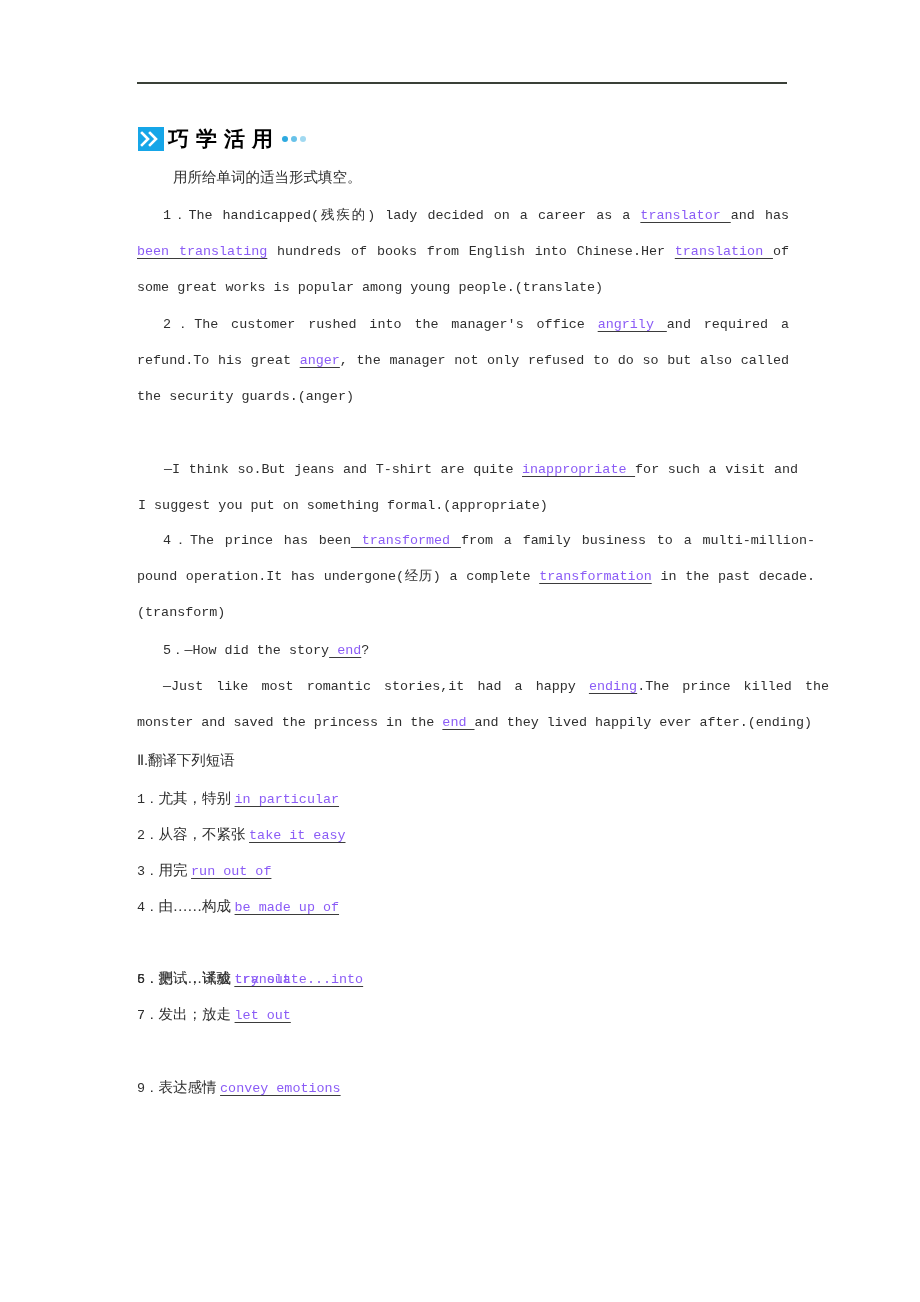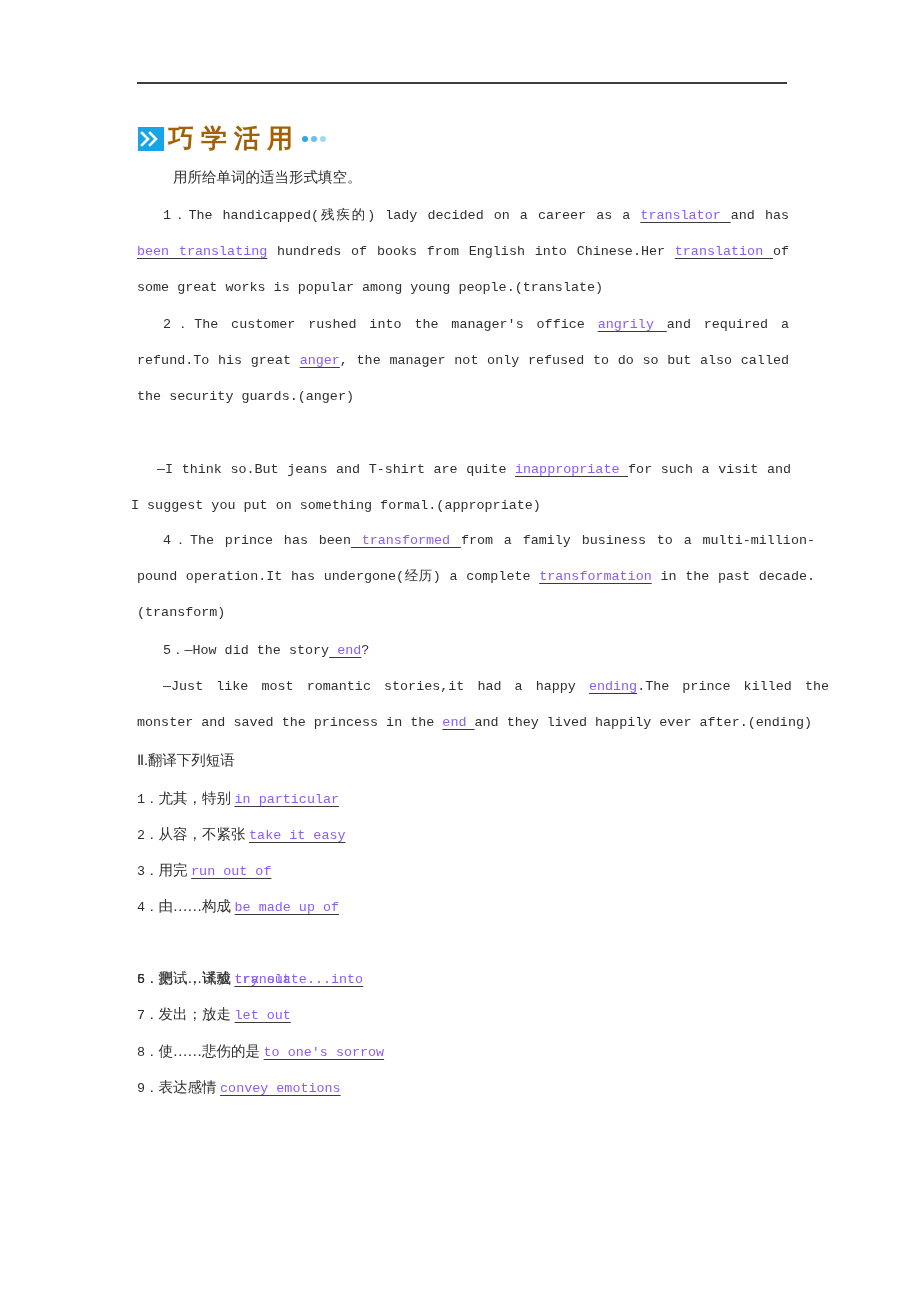--- a/index.html
+++ b/index.html
@@ -49,23 +49,23 @@
     background: #16a6e8;
     display: flex;
     align-items: center;
     justify-content: center;
     flex: 0 0 auto;
   }
   .banner-chevron svg { display: block; }
   .banner-title {
     font-family: "Liberation Serif", serif;
     font-weight: 700;
-    font-size: 26px;
+    font-size: 21px;
     letter-spacing: 7px;
-    color: #a16207;
+    color: #000000;
     margin-left: 4px;
     white-space: nowrap;
     line-height: 24px;
   }
   .banner-dots {
     display: flex;
     align-items: center;
     margin-left: 2px;
     gap: 3px;
   }
@@ -108,21 +108,21 @@
   #instruction-line {
     left: 173px;
     top: 162px;
     width: 640px;
     line-height: 30px;
   }
 
   #q1 { left: 137px; top: 198px; width: 652px; }
   #q2 { left: 137px; top: 307px; width: 652px; }
   #q3a { left: 137px; top: 416px; width: 652px; }
-  #q3b { left: 131px; top: 452px; width: 660px; }
+  #q3b { left: 138px; top: 452px; width: 660px; }
   #q4 { left: 137px; top: 523px; width: 678px; }
   #q5a { left: 137px; top: 633px; width: 660px; }
   #q5b { left: 137px; top: 669px; width: 692px; }
 
   
   #section2-title {
     left: 137px;
     top: 745px;
     line-height: 30px;
     width: 400px;
@@ -179,16 +179,15 @@
 
   <div class="para cn" id="section2-title">Ⅱ.翻译下列短语</div>
 
   <div class="phrase" style="top: 783px;"><span class="num">1．</span><span>尤其，特别 </span><span class="ans">in particular</span></div>
   <div class="phrase" style="top: 819px;"><span class="num">2．</span><span>从容，不紧张 </span><span class="ans">take it easy</span></div>
   <div class="phrase" style="top: 855px;"><span class="num">3．</span><span>用完 </span><span class="ans">run out of</span></div>
   <div class="phrase" style="top: 891px;"><span class="num">4．</span><span>由……构成 </span><span class="ans">be made up of</span></div>
   <div class="phrase" style="top: 963px;"><span class="num">5．</span><span>把……译成 </span><span class="ans">translate...into</span></div>
   <div class="phrase" style="top: 963px;"><span class="num">6．</span><span>测试，试验 </span><span class="ans">try out</span></div>
   <div class="phrase" style="top: 999px;"><span class="num">7．</span><span>发出；放走 </span><span class="ans">let out</span></div>
-  <div class="phrase" style="top: 1036px;"><span class="num">8．</span><span>使……悲伤的是 </span><span class="ans">to one's sorrow</span></div>
   <div class="phrase" style="top: 1072px;"><span class="num">9．</span><span>表达感情 </span><span class="ans">convey emotions</span></div>
 
 </div>
 
 </body></html>

